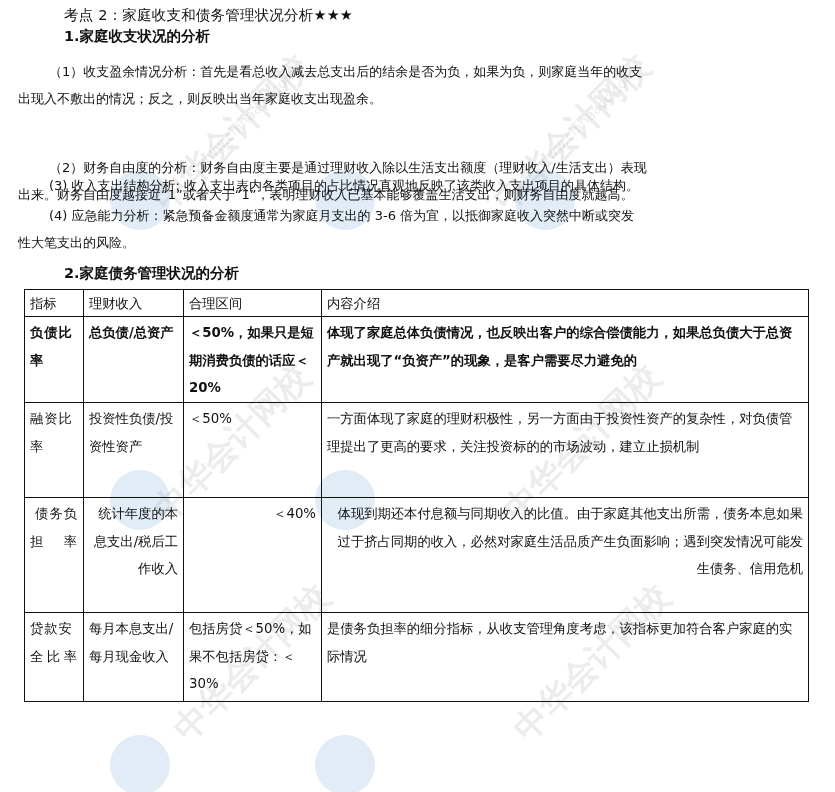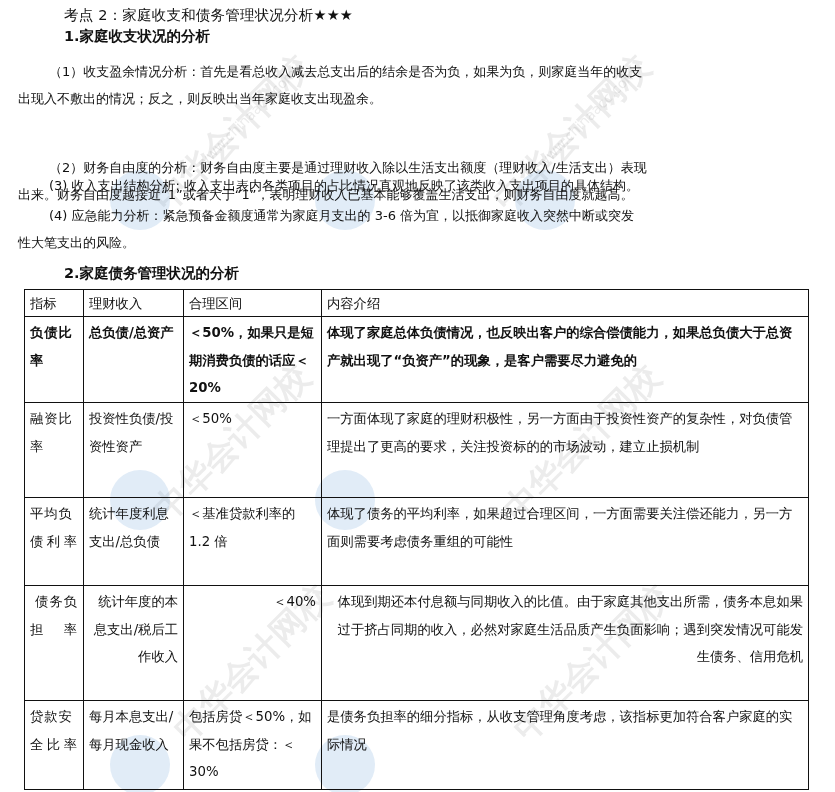--- a/index.html
+++ b/index.html
@@ -81,26 +81,20 @@
     <td>总负债/总资产</td>
     <td>＜50%，如果只是短期消费负债的话应＜20%</td>
     <td>体现了家庭总体负债情况，也反映出客户的综合偿债能力，如果总负债大于总资产就出现了“负资产”的现象，是客户需要尽力避免的</td>
   </tr>
   <tr class="r2">
     <td class="just">融资比率</td>
     <td>投资性负债/投资性资产</td>
     <td>＜50%</td>
     <td>一方面体现了家庭的理财积极性，另一方面由于投资性资产的复杂性，对负债管理提出了更高的要求，关注投资标的的市场波动，建立止损机制</td>
   </tr>
-  <tr class="r3">
-    <td class="just">平均负债利率</td>
-    <td>统计年度利息支出/总负债</td>
-    <td>＜基准贷款利率的 1.2 倍</td>
-    <td>体现了债务的平均利率，如果超过合理区间，一方面需要关注偿还能力，另一方面则需要考虑债务重组的可能性</td>
-  </tr>
   <tr class="r4">
     <td class="just">债务负担率</td>
     <td>统计年度的本息支出/税后工作收入</td>
     <td>＜40%</td>
     <td>体现到期还本付息额与同期收入的比值。由于家庭其他支出所需，债务本息如果过于挤占同期的收入，必然对家庭生活品质产生负面影响；遇到突发情况可能发生债务、信用危机</td>
   </tr>
   <tr class="r5">
     <td class="just">贷款安全比率</td>
     <td>每月本息支出/每月现金收入</td>
     <td>包括房贷＜50%，如果不包括房贷：＜30%</td>

